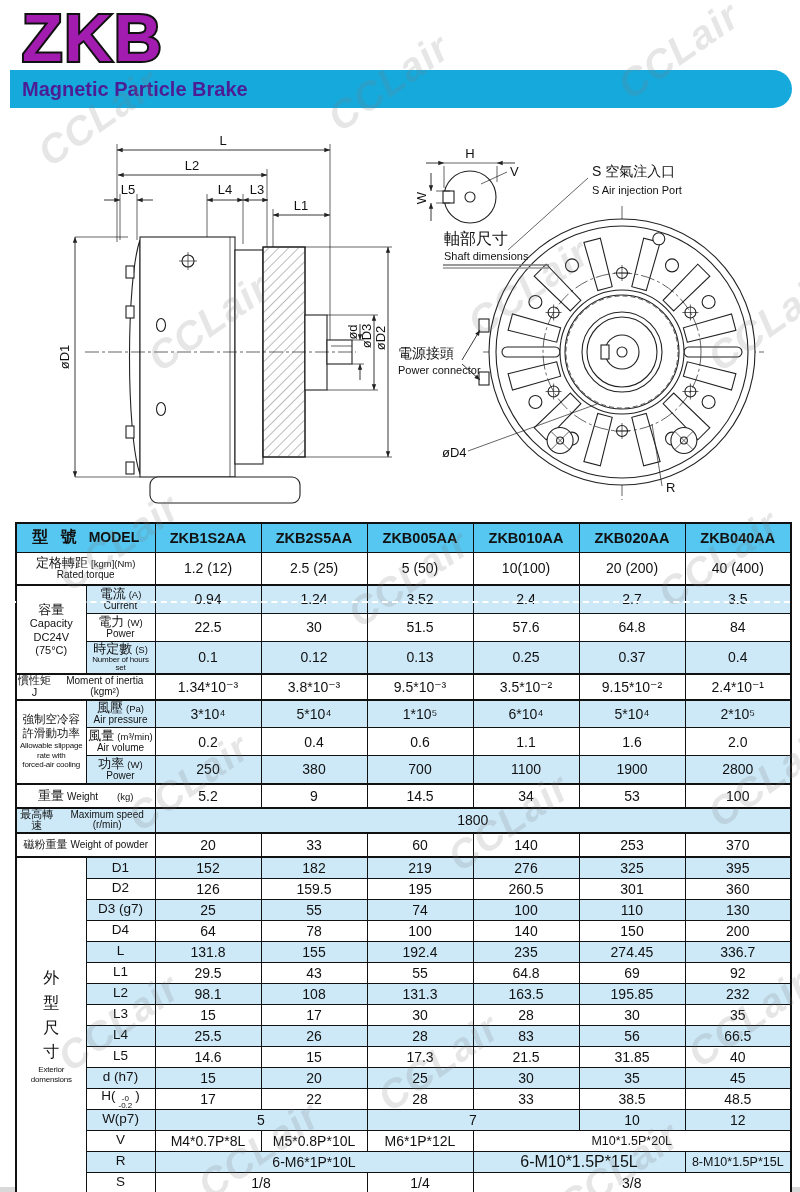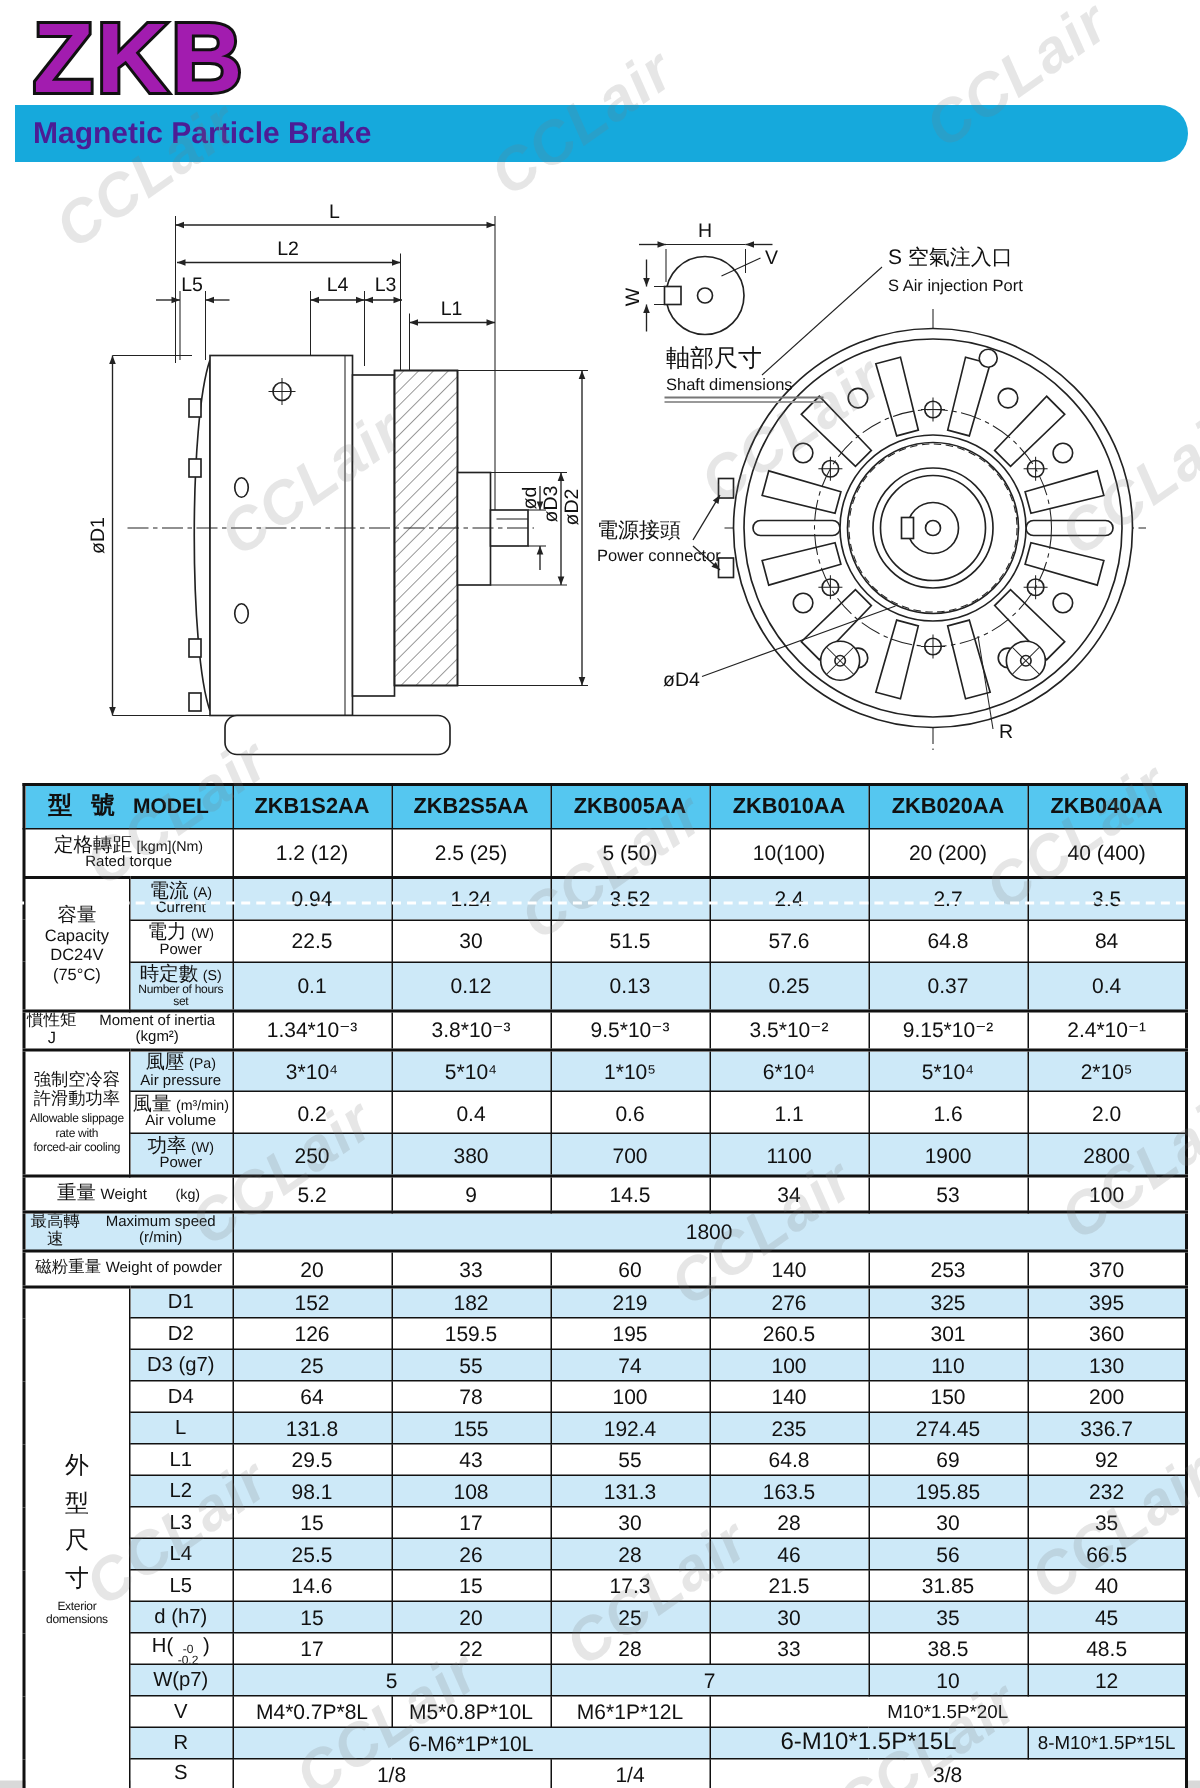--- a/index.html
+++ b/index.html
@@ -613,21 +613,21 @@
       </tr>
       <tr class="b ">
         <td class="lcell">
           <div class="lline">
             <span class="dim">L4</span>
           </div>
         </td>
         <td class="data">25.5</td>
         <td class="data">26</td>
         <td class="data">28</td>
-        <td class="data">46</td>
+        <td class="data">83</td>
         <td class="data">56</td>
         <td class="data">66.5</td>
       </tr>
       <tr class="">
         <td class="lcell">
           <div class="lline">
             <span class="dim">L5</span>
           </div>
         </td>
         <td class="data">14.6</td>

